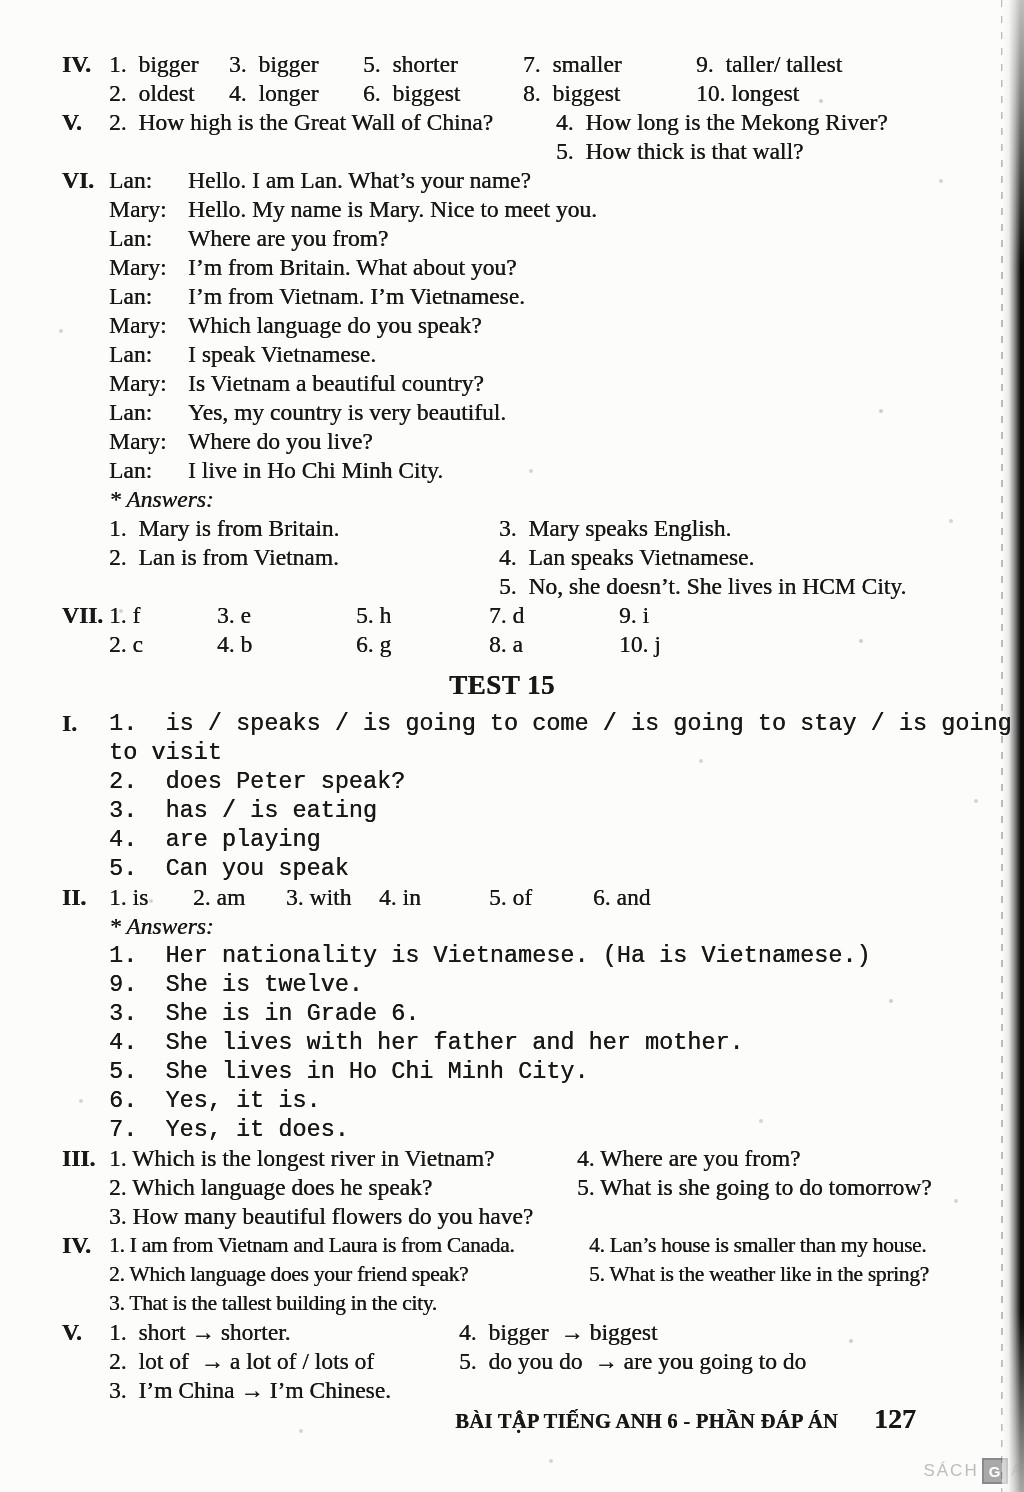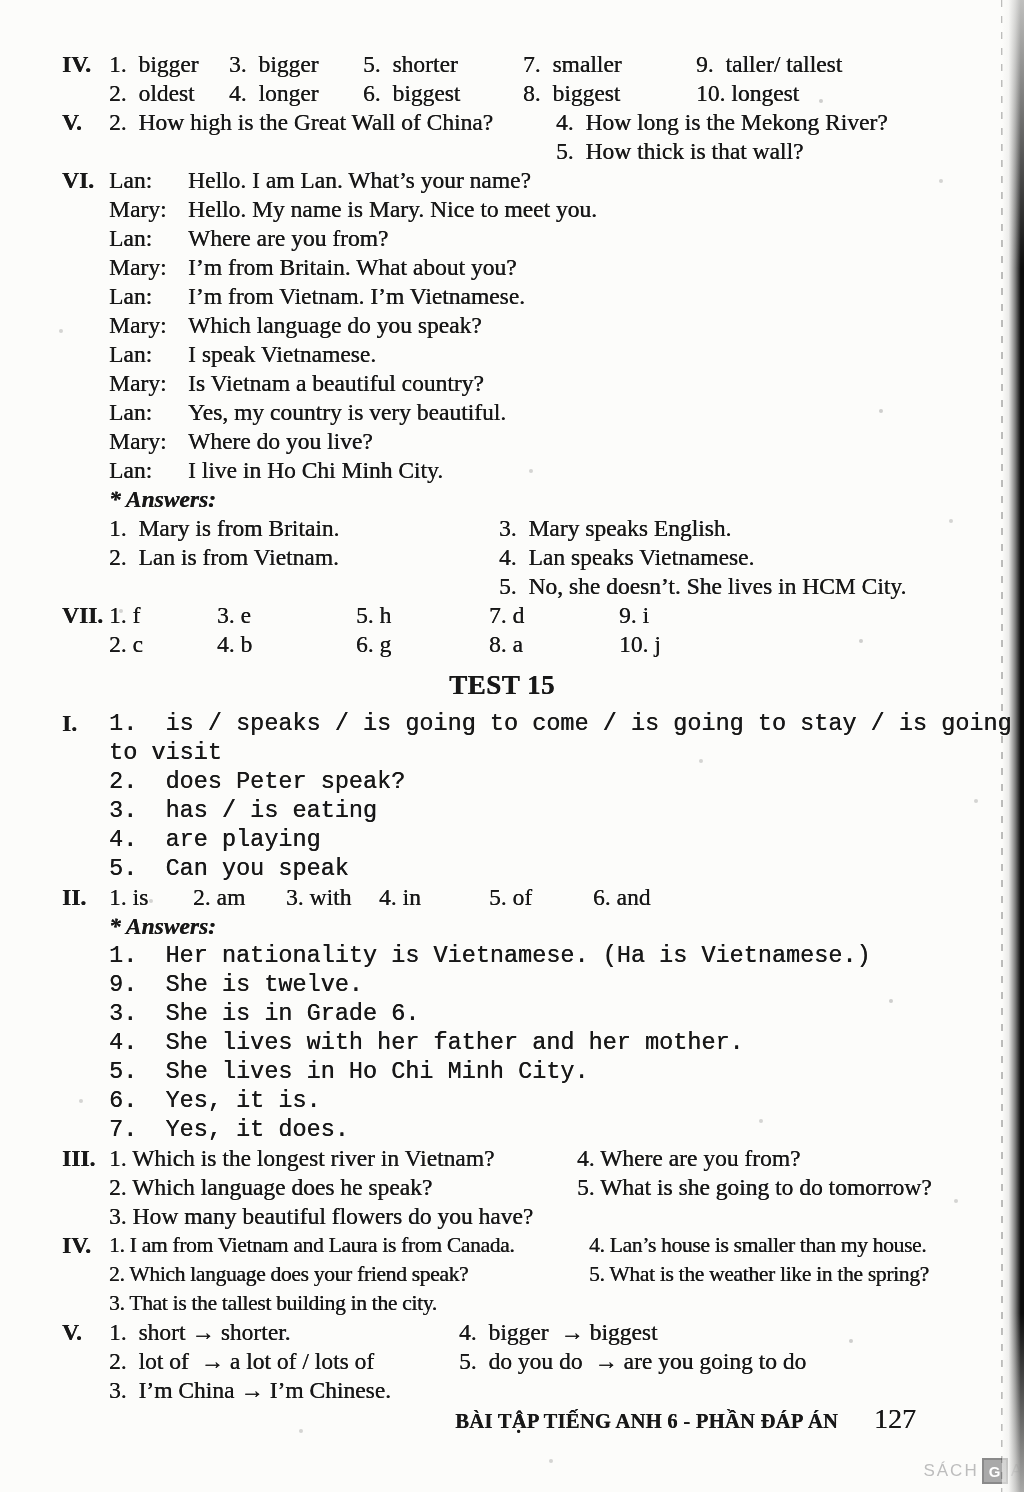--- a/index.html
+++ b/index.html
@@ -21,34 +21,34 @@
     text-shadow:0.35px 0 0 #181818;
     margin-left:37px;
   }
   .sec{display:flex;}
   .roman{flex:0 0 47px;font-weight:bold;}
   .secbody{flex:1 1 auto;min-width:0;}
   .row{display:flex;}
   .cell{flex:0 0 auto;white-space:pre-wrap;}
   .cell.grow{flex:1 1 auto;}
   .item{white-space:pre-wrap;font-family:Liberation Mono, monospace;}
-  .answers-label{font-weight:bold;font-style:italic;}
+  .answers-label{font-weight:normal;font-style:italic;}
   .title{
     width:880px;text-align:center;font-weight:bold;
     font-size:27px;letter-spacing:.5px;
     margin:10px 0 8px 0;line-height:32px;
   }
   .condensed .cell{font-size:21.5px;letter-spacing:-0.3px;}
   .footer{
     position:absolute;top:1403px;left:25px;width:891px;
     display:flex;justify-content:flex-end;align-items:baseline;gap:36px;
     text-shadow:0.35px 0 0 #181818;
   }
   .footer-label{font-weight:bold;font-size:20.5px;letter-spacing:.3px;text-align:center;}
-  .footer-page{font-weight:normal;font-size:28px;}
+  .footer-page{font-weight:bold;font-size:28px;}
   .watermark{
     position:absolute;right:2px;bottom:8px;
     display:flex;align-items:center;gap:3px;
     font-family:"Liberation Sans", sans-serif;
   }
   .wm-pre{color:#bdbdbd;font-size:17px;letter-spacing:2px;}
   .wm-box{
     width:22px;height:22px;background:#a9a9a9;border:2px solid #8a8a8a;
     color:#fff;font-weight:bold;font-size:15px;
     display:flex;align-items:center;justify-content:center;

